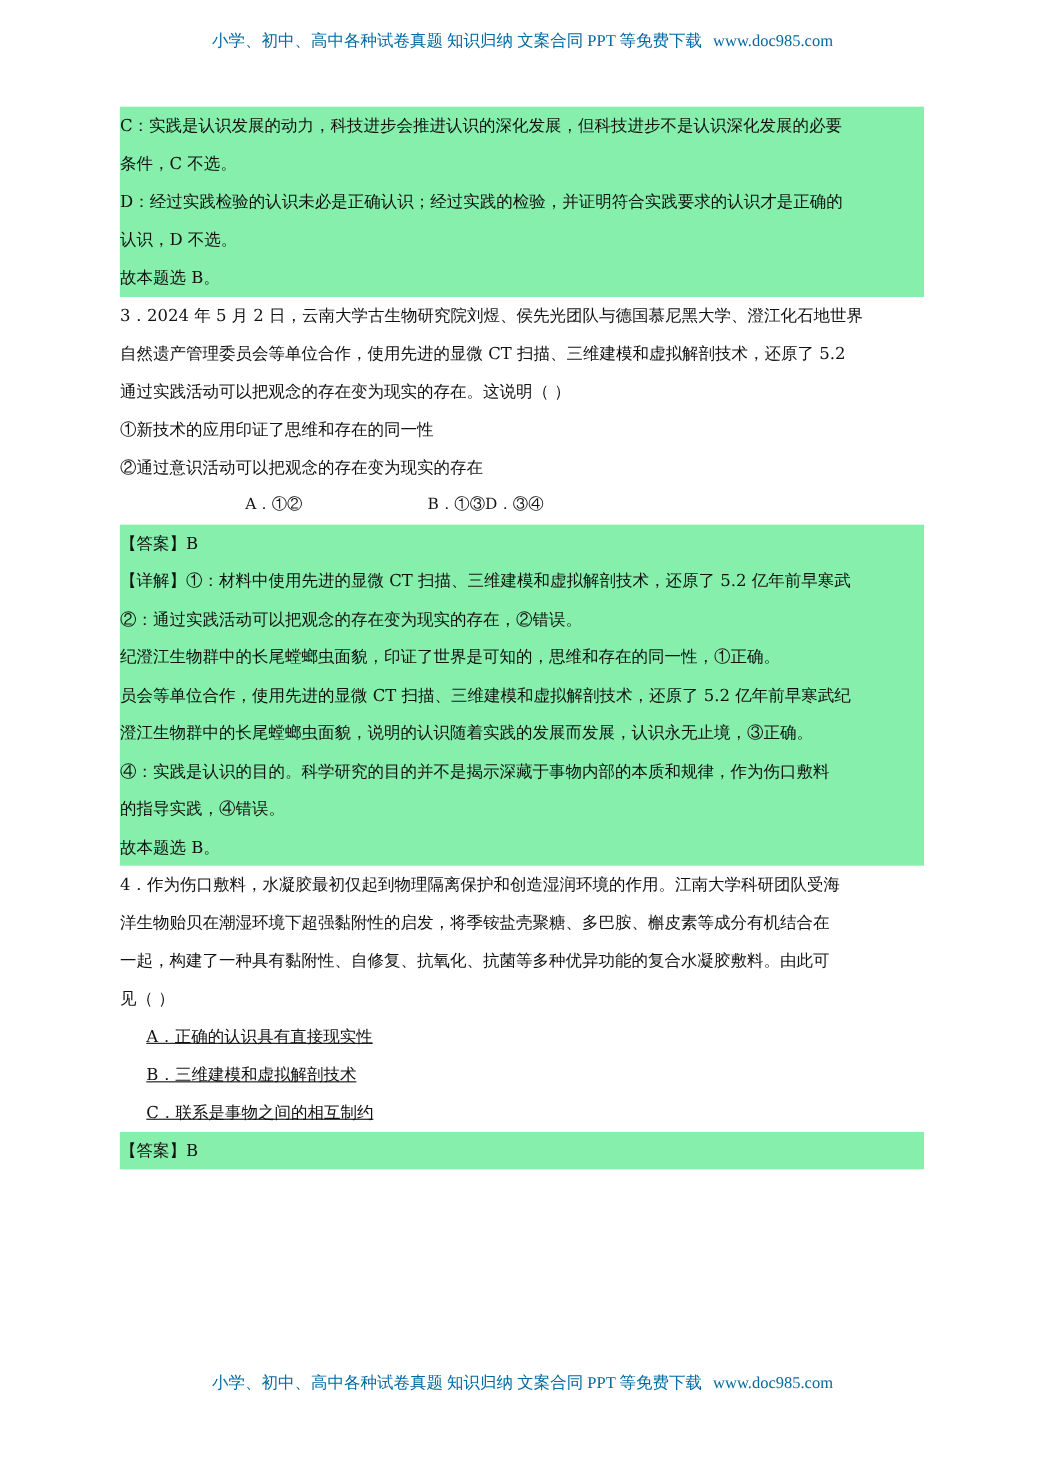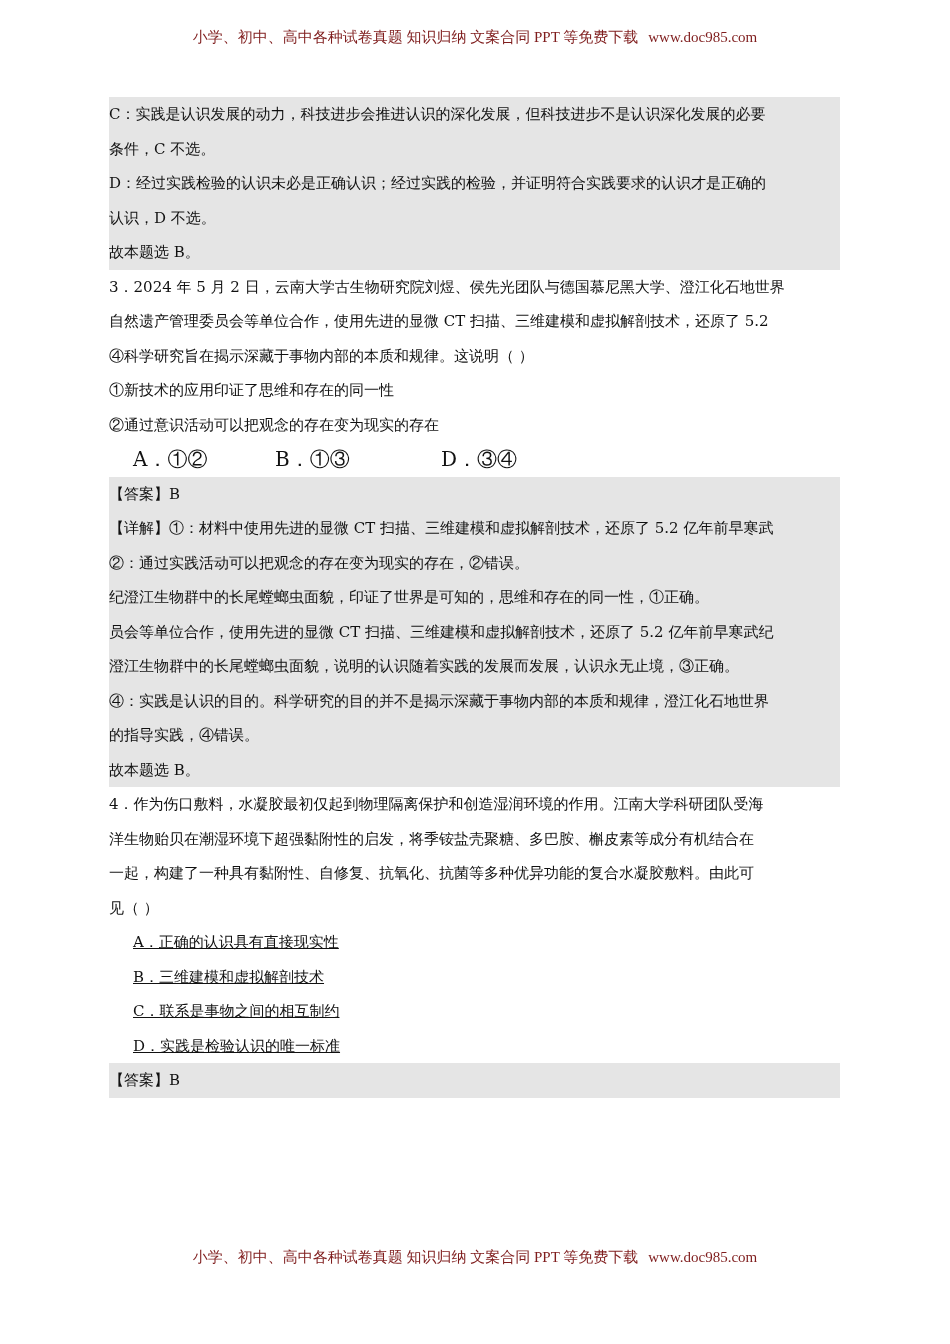--- a/index.html
+++ b/index.html
@@ -14,48 +14,49 @@
       font-family: "DejaVu Serif", "Liberation Serif", serif;
       color: #111;
       overflow: hidden;
     }
     .page-header, .page-footer {
       position: absolute;
       left: 0;
       width: 950px;
       text-align: center;
       font-size: 15px;
-      color: #7f1d1d;
+      color: #0369a1;
       font-family: "Liberation Serif", "DejaVu Serif", serif;
     }
     .page-header { top: 28px; }
     .page-footer { top: 1248px; }
     .page-header .url, .page-footer .url { margin-left: 10px; }
 
     .content {
       position: absolute;
       left: 109px;
       top: 97px;
       width: 731px;
     }
     .line {
       font-size: 15px;
       line-height: 34.5px;
       height: 34.5px;
       white-space: nowrap;
       padding-left: 0;
     }
-    .block-gray { background: #e5e5e5; }
+    .block-gray { background: #86efac; }
     .block-gray .line { background: transparent; }
     .choices-row {
       display: flex;
-      font-size: 20px;
+      font-size: 14px;
       line-height: 34.5px;
       height: 34.5px;
       padding-left: 24px;
+      text-align: right;
     }
     .choices-row span { display: inline-block; }
     .indent { padding-left: 24px; text-decoration: underline; }
   </style>
 </head>
 <body>
 
 <div class="page-header">
   <span>小学、初中、高中各种试卷真题 知识归纳 文案合同 PPT 等免费下载</span><span class="url">www.doc985.com</span>
 </div>
@@ -66,51 +67,50 @@
     <div class="line">C：实践是认识发展的动力，科技进步会推进认识的深化发展，但科技进步不是认识深化发展的必要</div>
     <div class="line">条件，C 不选。</div>
     <div class="line">D：经过实践检验的认识未必是正确认识；经过实践的检验，并证明符合实践要求的认识才是正确的</div>
     <div class="line">认识，D 不选。</div>
     <div class="line">故本题选 B。</div>
   </div>
 
   <div>
     <div class="line">3．2024 年 5 月 2 日，云南大学古生物研究院刘煜、侯先光团队与德国慕尼黑大学、澄江化石地世界</div>
     <div class="line">自然遗产管理委员会等单位合作，使用先进的显微 CT 扫描、三维建模和虚拟解剖技术，还原了 5.2</div>
-    <div class="line">④科学研究旨在揭示深藏于事物内部的本质和规律。这说明（    ）</div>
+    <div class="line">通过实践活动可以把观念的存在变为现实的存在。这说明（    ）</div>
     <div class="line">①新技术的应用印证了思维和存在的同一性</div>
     <div class="line">②通过意识活动可以把观念的存在变为现实的存在</div>
     <div class="choices-row">
       <span style="width:142px">A．①②</span>
       <span style="width:166px">B．①③</span>
       <span>D．③④</span>
     </div>
   </div>
 
   <div class="block-gray">
     <div class="line">【答案】B</div>
     <div class="line">【详解】①：材料中使用先进的显微 CT 扫描、三维建模和虚拟解剖技术，还原了 5.2 亿年前早寒武</div>
     <div class="line">②：通过实践活动可以把观念的存在变为现实的存在，②错误。</div>
     <div class="line">纪澄江生物群中的长尾螳螂虫面貌，印证了世界是可知的，思维和存在的同一性，①正确。</div>
     <div class="line">员会等单位合作，使用先进的显微 CT 扫描、三维建模和虚拟解剖技术，还原了 5.2 亿年前早寒武纪</div>
     <div class="line">澄江生物群中的长尾螳螂虫面貌，说明的认识随着实践的发展而发展，认识永无止境，③正确。</div>
-    <div class="line">④：实践是认识的目的。科学研究的目的并不是揭示深藏于事物内部的本质和规律，澄江化石地世界</div>
+    <div class="line">④：实践是认识的目的。科学研究的目的并不是揭示深藏于事物内部的本质和规律，作为伤口敷料</div>
     <div class="line">的指导实践，④错误。</div>
     <div class="line">故本题选 B。</div>
   </div>
 
   <div>
     <div class="line">4．作为伤口敷料，水凝胶最初仅起到物理隔离保护和创造湿润环境的作用。江南大学科研团队受海</div>
     <div class="line">洋生物贻贝在潮湿环境下超强黏附性的启发，将季铵盐壳聚糖、多巴胺、槲皮素等成分有机结合在</div>
     <div class="line">一起，构建了一种具有黏附性、自修复、抗氧化、抗菌等多种优异功能的复合水凝胶敷料。由此可</div>
     <div class="line">见（          ）</div>
     <div class="line indent">A．正确的认识具有直接现实性</div>
     <div class="line indent">B．三维建模和虚拟解剖技术</div>
     <div class="line indent">C．联系是事物之间的相互制约</div>
-    <div class="line indent">D．实践是检验认识的唯一标准</div>
   </div>
 
   <div class="block-gray">
     <div class="line">【答案】B</div>
   </div>
 
 </div>
 
 <div class="page-footer">
   <span>小学、初中、高中各种试卷真题 知识归纳 文案合同 PPT 等免费下载</span><span class="url">www.doc985.com</span>

